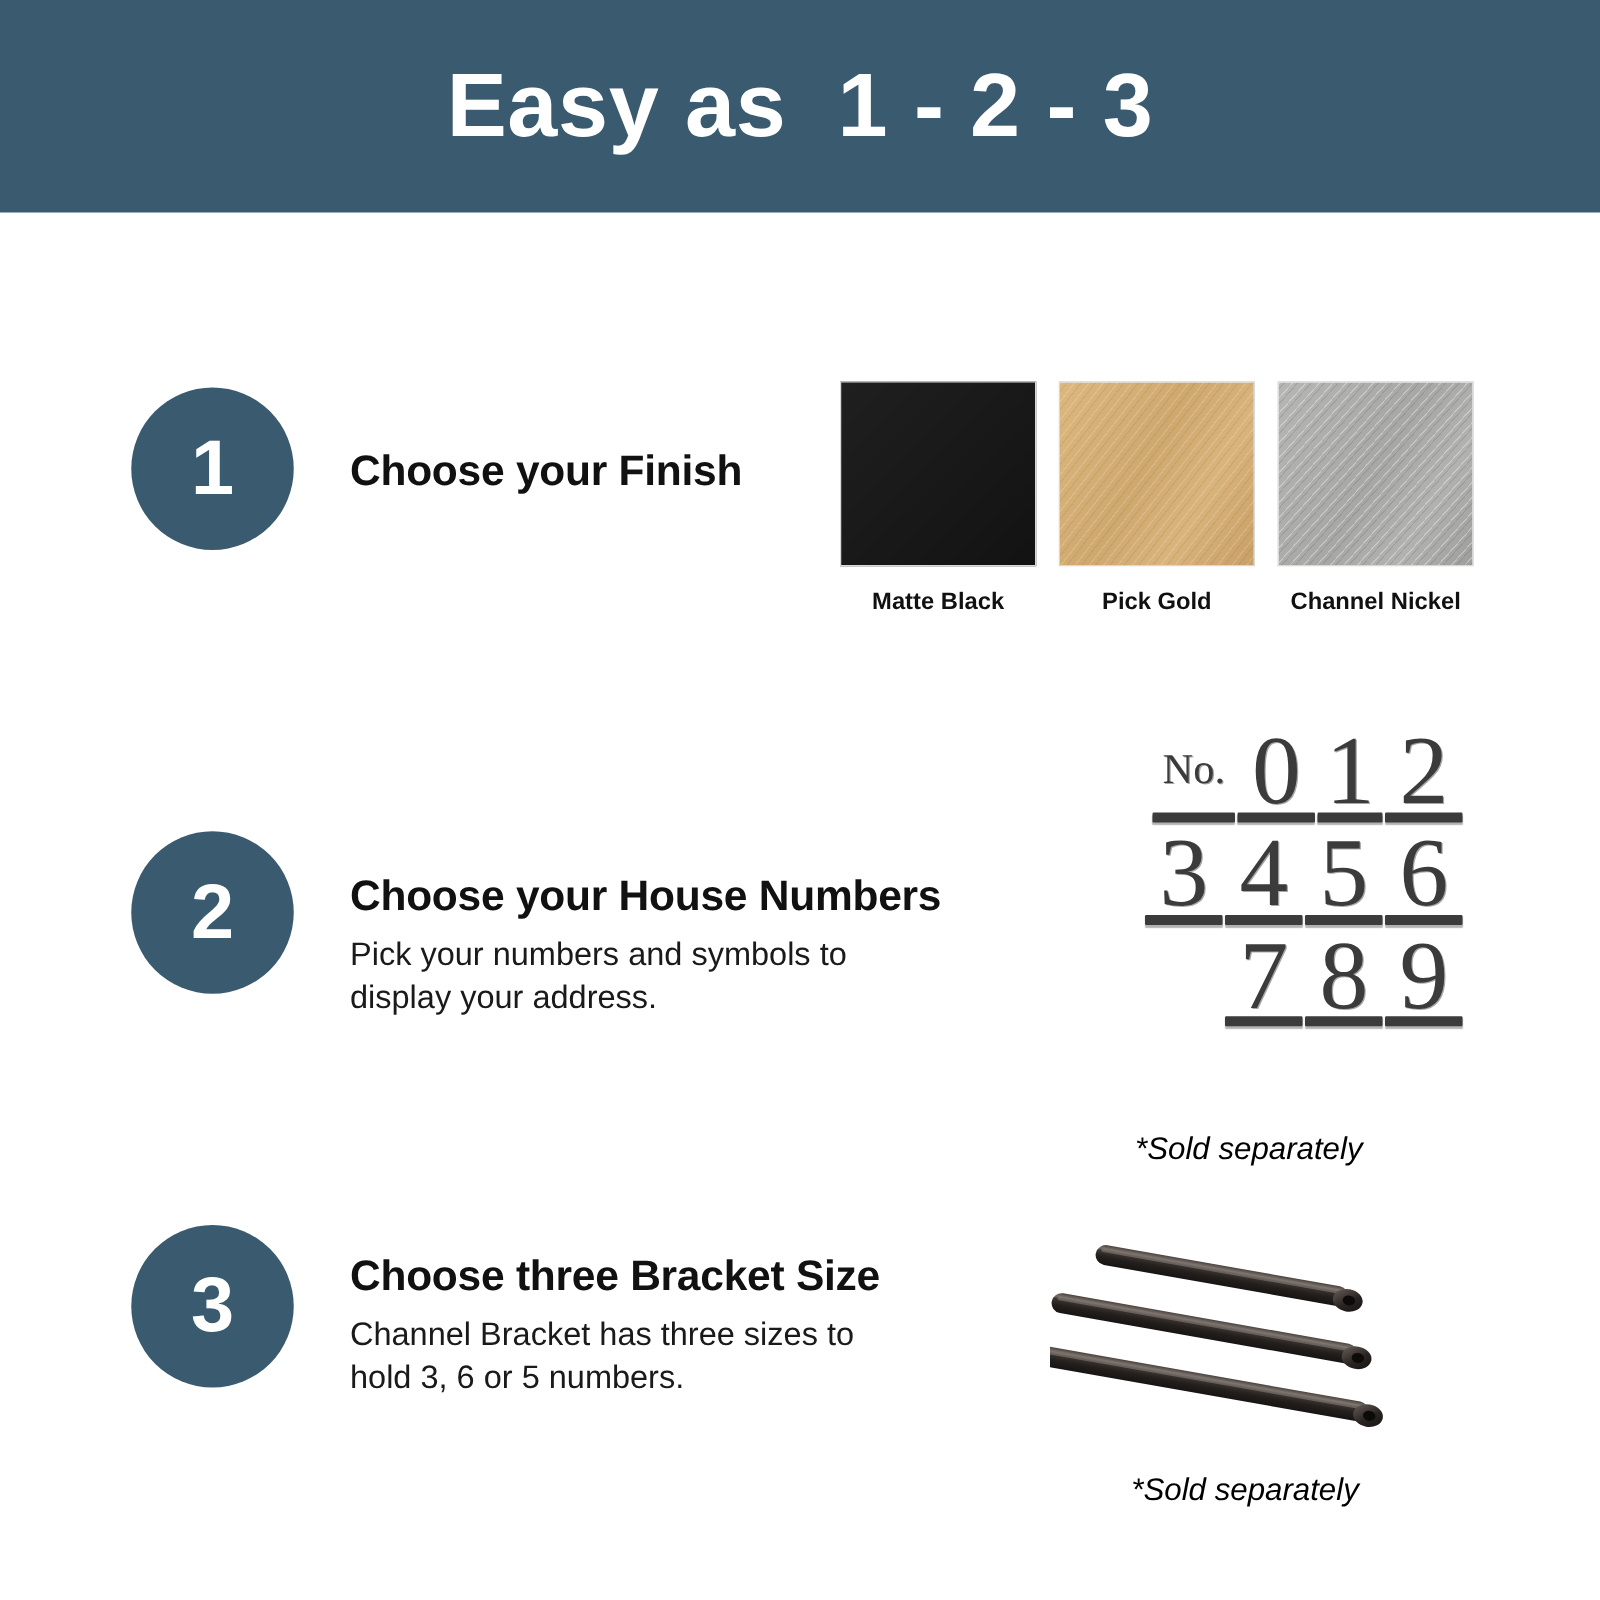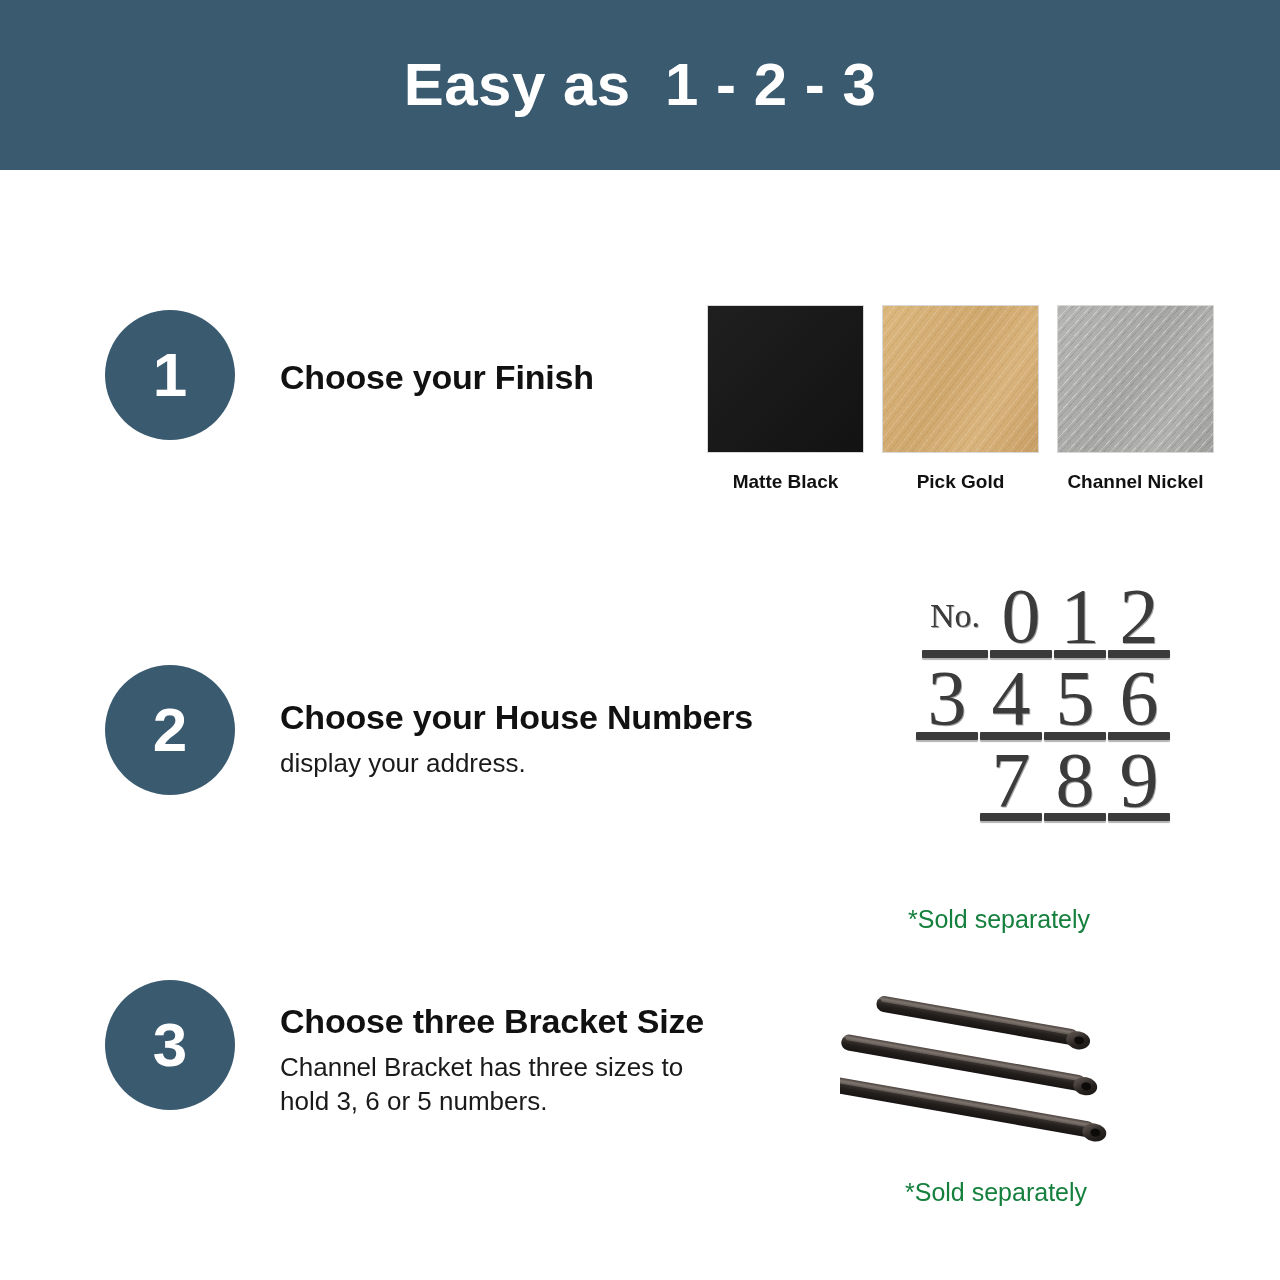--- a/index.html
+++ b/index.html
@@ -14,21 +14,21 @@
   .page { position:relative; width:1280px; height:1280px; background:#fff; }
 
   
   .banner {
     position:absolute; left:0; top:0; width:1280px; height:170px;
     background:#3a5a70;
     display:flex; align-items:center; justify-content:center;
   }
   .banner-title {
     color:#ffffff;
-    font-size:60px;
+    font-size:72px;
     font-weight:bold;
     letter-spacing:0.5px;
     line-height:1;
     white-space:pre;
     text-align:center;
   }
 
   
   .step { position:absolute; left:0; width:1280px; }
   .step-1 { top:300px; height:200px; }
@@ -59,21 +59,21 @@
     letter-spacing:-0.2px; line-height:1.15; white-space:nowrap;
   }
   .step-desc {
     font-size:26px; color:#1a1a1a; line-height:1.3;
     margin-top:10px; max-width:500px;
   }
   .step-desc span { display:block; white-space:nowrap; }
 
   
   .swatches {
-    position:absolute; left:707px; top:5px;
+    position:absolute; left:672px; top:5px;
     display:flex; gap:18px;
   }
   .swatch-cell { width:157px; display:flex; flex-direction:column; align-items:center; }
   .swatch {
     width:157px; height:148px;
     border:1px solid #d8d8d8;
   }
   .sw-black {
     background:
       linear-gradient(135deg, rgba(255,255,255,0.035) 0%, rgba(0,0,0,0.2) 100%),
@@ -128,21 +128,21 @@
   .num-base {
     height:8px;
     background:#3b3b3b;
     border-radius:1px;
     margin-top:-2px;
     box-shadow:0 2px 1px rgba(0,0,0,0.3);
   }
 
   .sold-note {
     position:absolute;
-    font-size:25px; color:#15803d;
+    font-size:25px; font-style:italic; color:#000000;
     white-space:nowrap;
   }
 
   
   .brackets { position:absolute; left:840px; top:20px; width:350px; height:180px; }
 
   .sold-note-2 { left:905px; top:1178px; }
 </style>
 </head>
 <body>
@@ -175,20 +175,21 @@
       </div>
     </div>
   </div>
 
   <div class="step step-2">
     <div class="badge">2</div>
 
     <div class="step-text">
       <div class="step-title">Choose your House Numbers</div>
       <div class="step-desc">
+        <span>Pick your numbers and symbols to</span>
         <span>display your address.</span>
       </div>
     </div>
 
     <div class="numbers-art">
 
       <div class="num-row r1">
         <div class="num-tile" style="width:66px;">
           <span class="num-glyph small">No.</span>
           <div class="num-base"></div>

